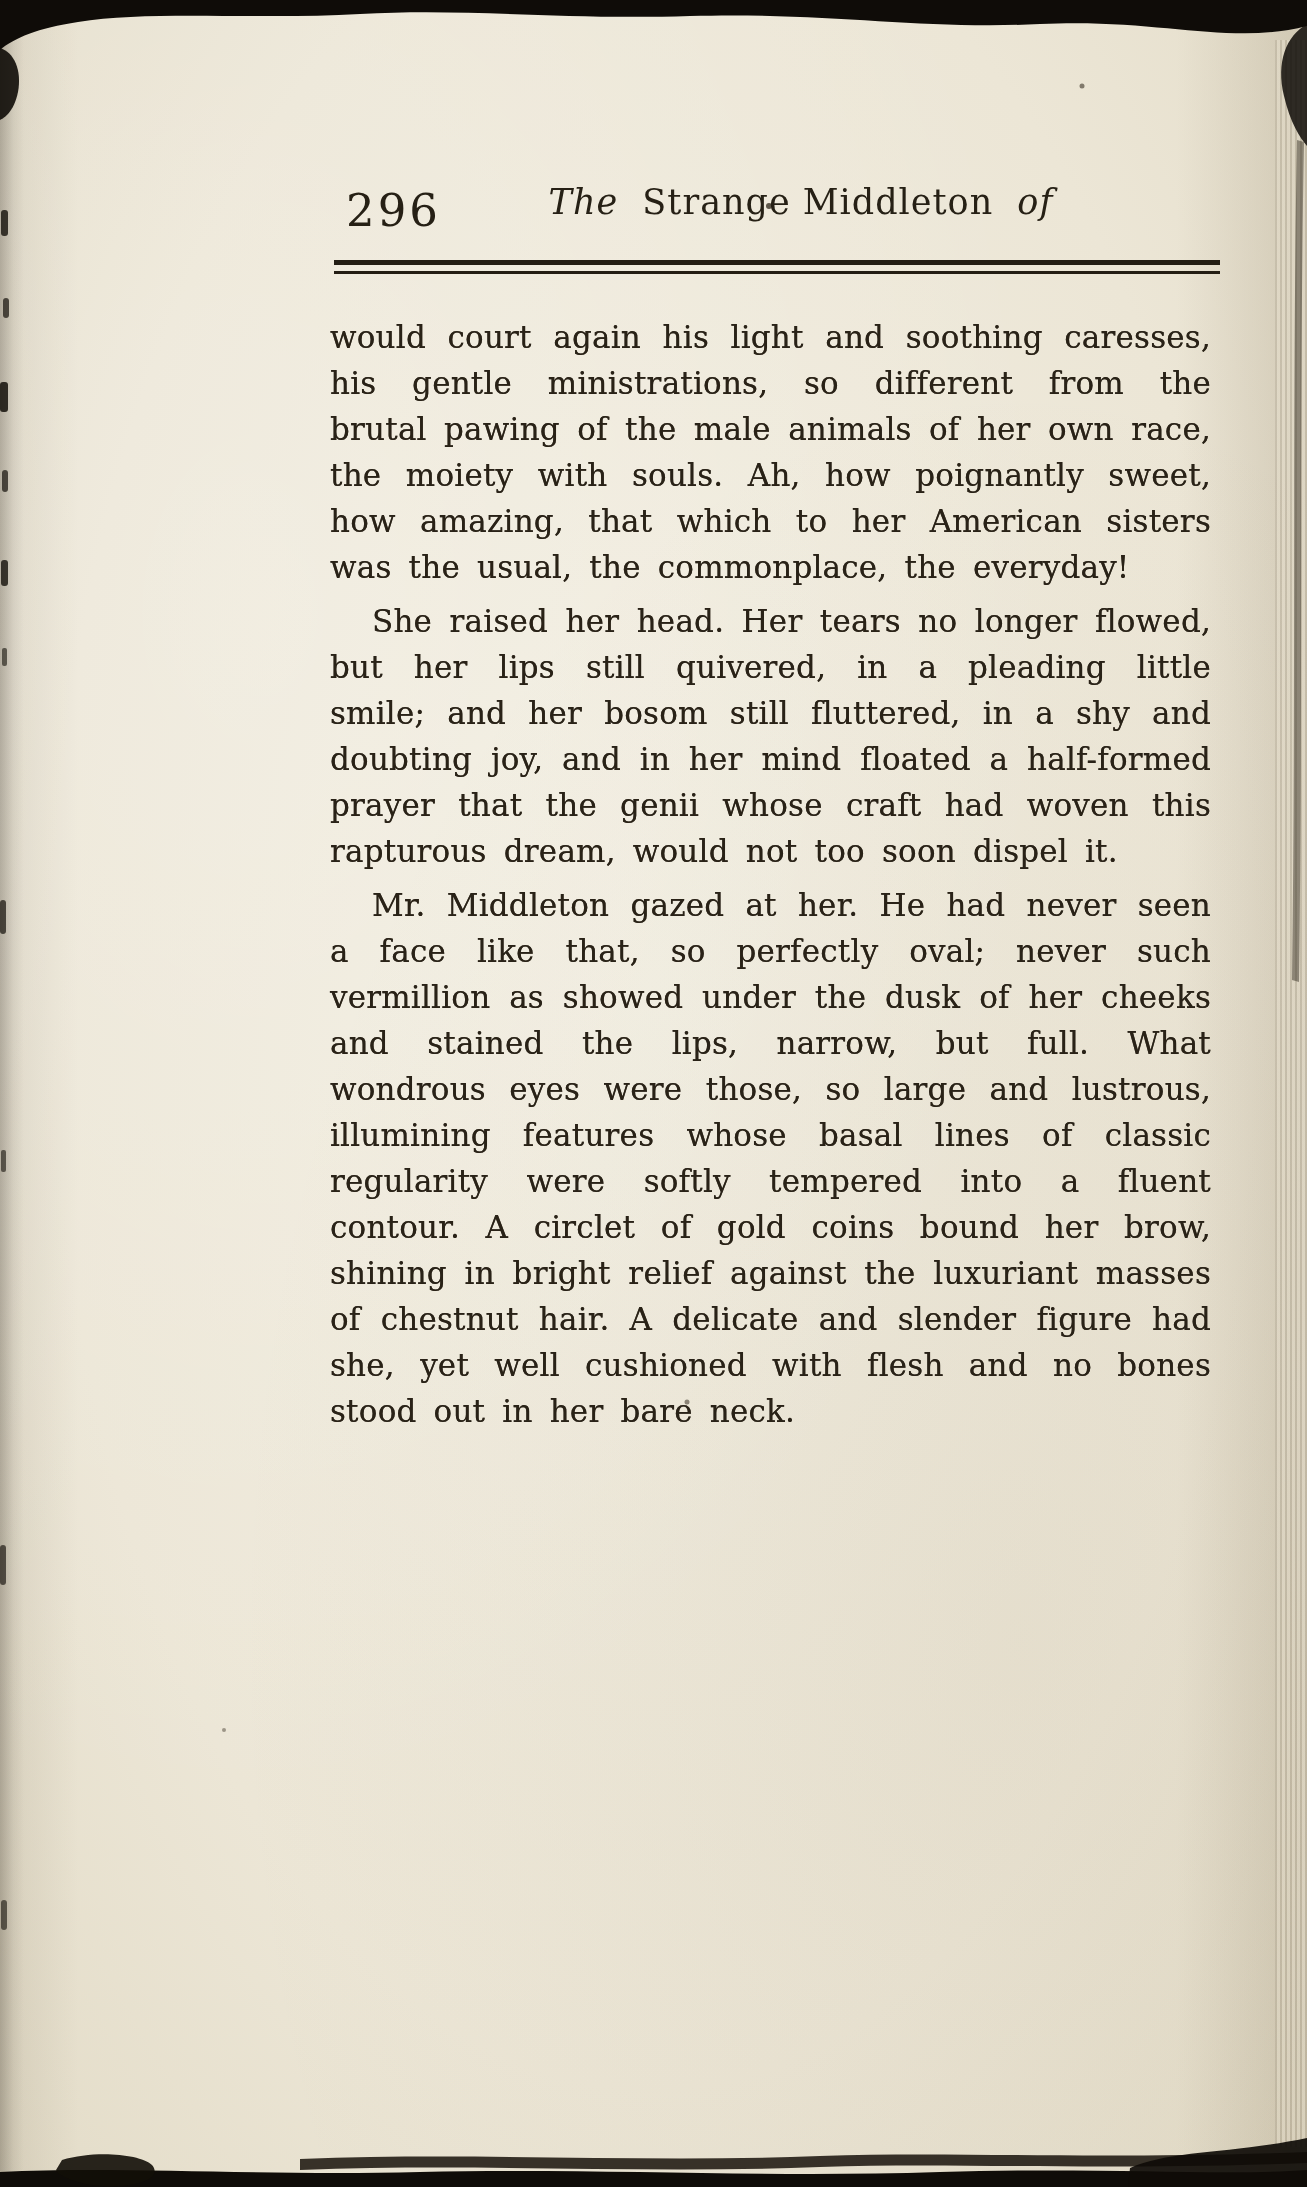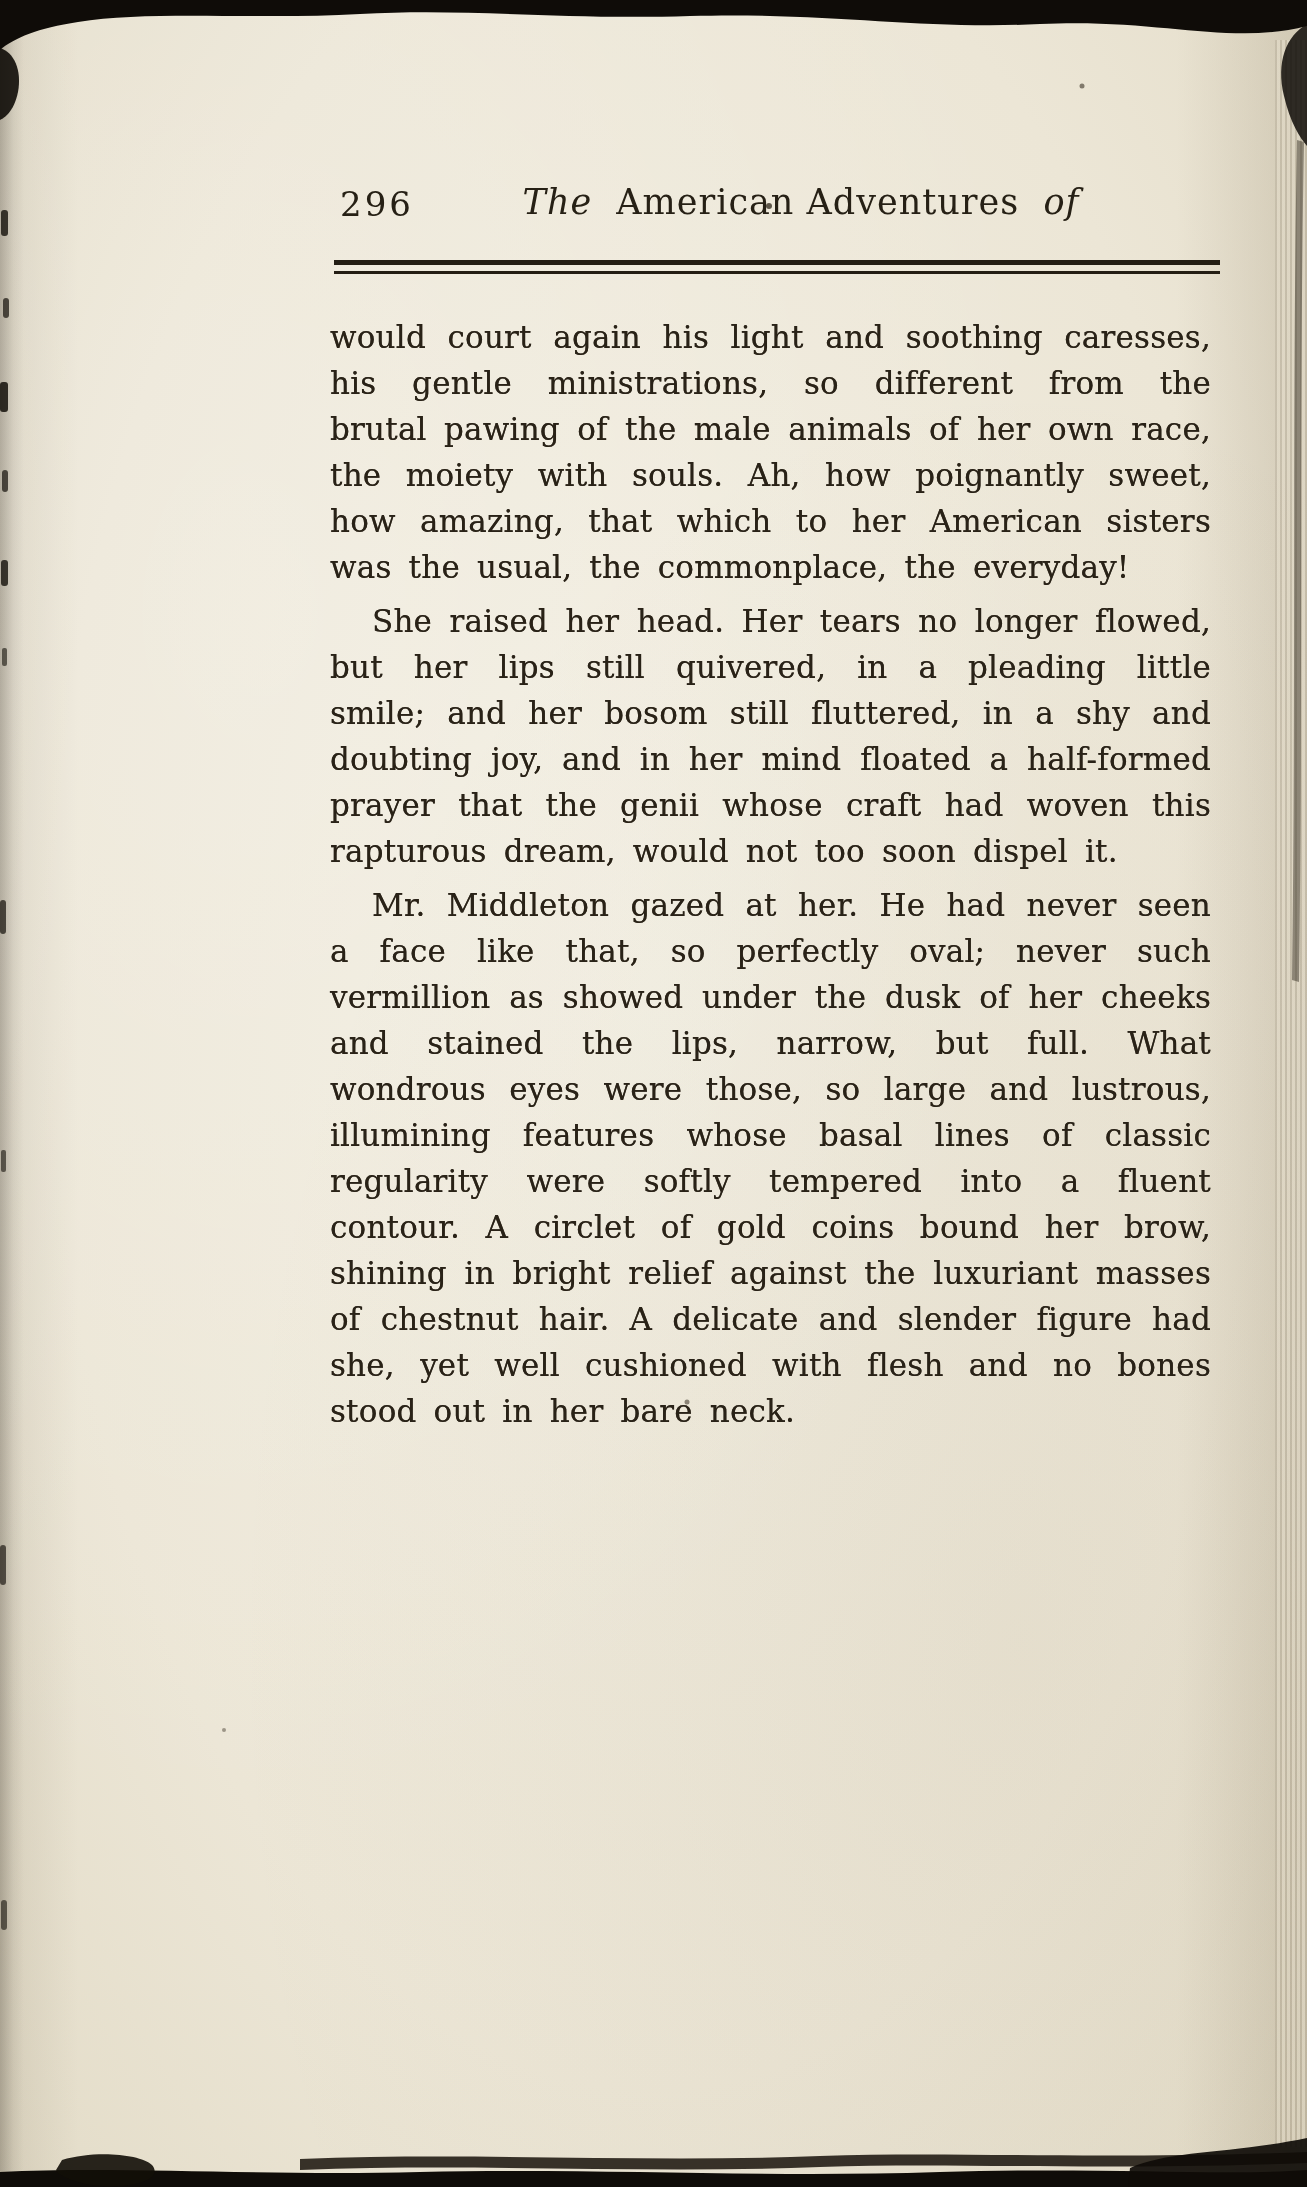--- a/index.html
+++ b/index.html
@@ -47,23 +47,23 @@
   .header {
     position: absolute;
     top: 182px;
     left: 322px;
     width: 898px;
     height: 52px;
     color: #262015;
   }
   .pagenum {
     position: absolute;
-    left: 18px;
+    left: 24px;
     top: 2px;
-    font-size: 34px;
+    font-size: 45px;
     letter-spacing: 3px;
   }
   .title {
     text-align: center;
     font-size: 35px;
     letter-spacing: 1px;
     padding-left: 60px;
   }
   .title .seg { margin: 0 6px; }
   .it { font-style: italic; }
@@ -130,21 +130,21 @@
     <path d="M0,2187 V2172 C120,2166 260,2176 420,2172 C600,2168 760,2178 940,2172 C1100,2167 1220,2176 1307,2170 V2187 Z" fill="#0f0c08"></path>
     <path d="M300,2159 C480,2152 640,2163 820,2156 C960,2151 1080,2160 1307,2152 L1307,2163 C1080,2171 960,2162 820,2167 C640,2174 480,2163 300,2170 Z" fill="#17120b" opacity="0.85"></path>
     <path d="M62,2160 C95,2150 140,2154 152,2165 C160,2174 150,2184 118,2186 C88,2188 60,2178 56,2170 Z" fill="#120e08" opacity="0.9"></path>
     <path d="M1130,2168 C1170,2150 1230,2154 1307,2138 V2187 H1128 Z" fill="#0f0c08" opacity="0.92"></path>
   </svg>
 
   <div class="header">
     <span class="pagenum">296</span>
     <div class="title">
       <span class="seg it">The</span>
-      <span class="seg">American Adventures</span>
+      <span class="seg">Strange Middleton</span>
       <span class="seg it">of</span>
     </div>
   </div>
 
   <div class="rule"></div>
 
   <main class="body-text">
     <p class="para">would court again his light and soothing caresses, his gentle ministrations, so different from the brutal pawing of the male animals of her own race, the moiety with souls. Ah, how poignantly sweet, how amazing, that which to her American sisters was the usual, the commonplace, the everyday!</p>
     <p class="para indent">She raised her head. Her tears no longer flowed, but her lips still quivered, in a pleading little smile; and her bosom still fluttered, in a shy and doubting joy, and in her mind floated a half-formed prayer that the genii whose craft had woven this rapturous dream, would not too soon dispel it.</p>
     <p class="para indent">Mr. Middleton gazed at her. He had never seen a face like that, so perfectly oval; never such vermillion as showed under the dusk of her cheeks and stained the lips, narrow, but full. What wondrous eyes were those, so large and lustrous, illumining features whose basal lines of classic regularity were softly tempered into a fluent contour. A circlet of gold coins bound her brow, shining in bright relief against the luxuriant masses of chestnut hair. A delicate and slender figure had she, yet well cushioned with flesh and no bones stood out in her bare neck.</p>

